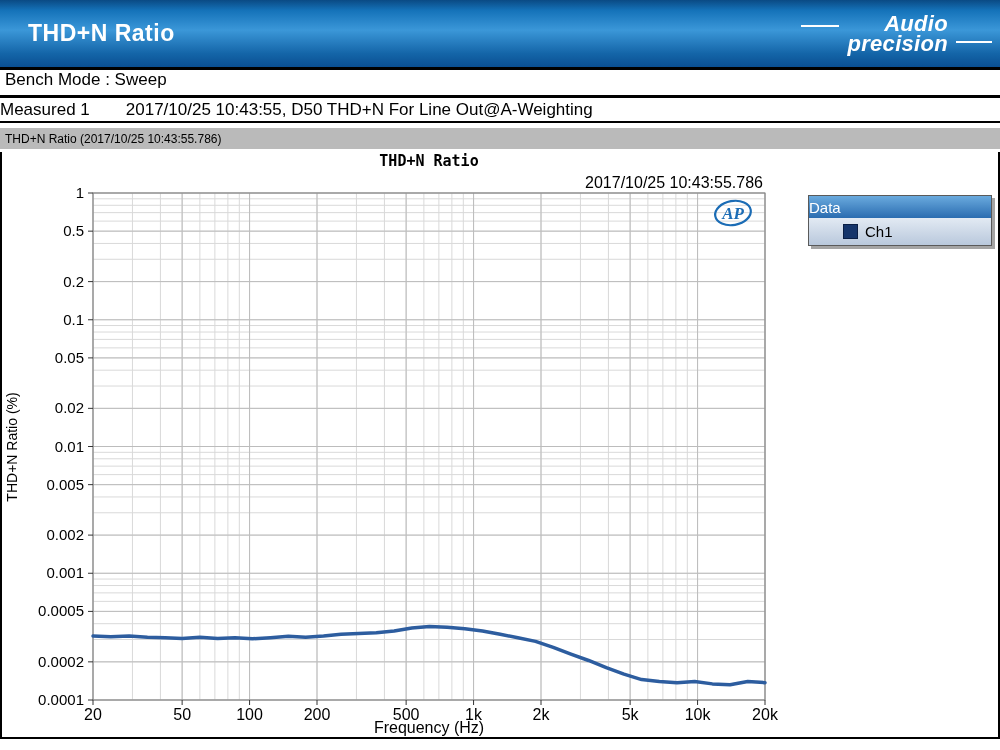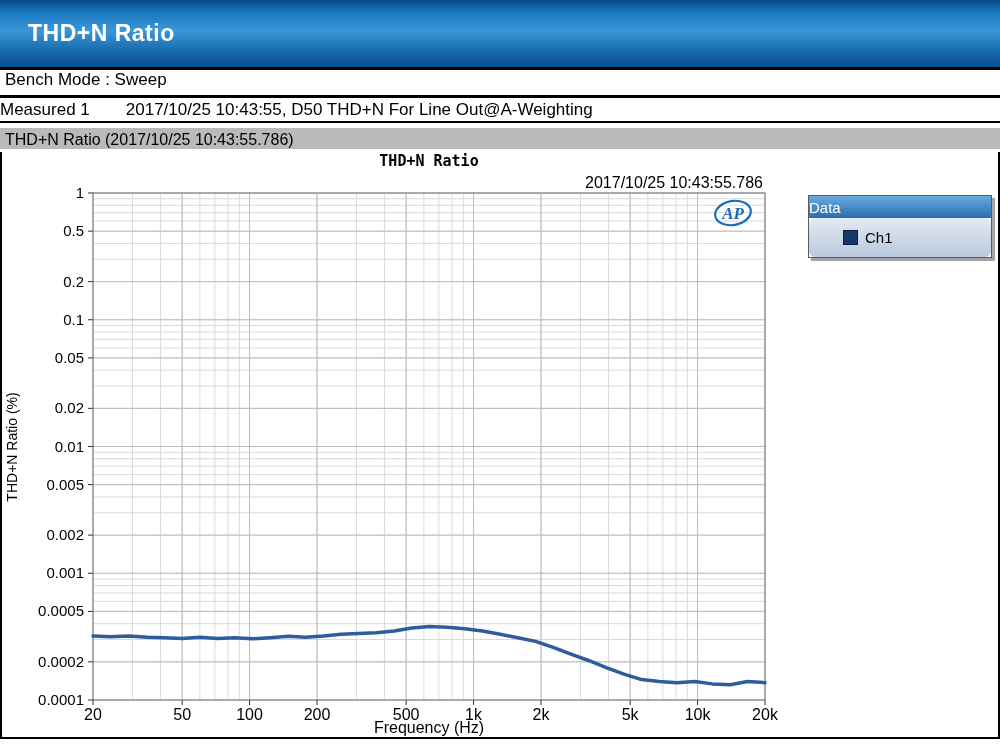--- a/index.html
+++ b/index.html
@@ -17,49 +17,53 @@
   }
   .app-title{color:#fff;font-size:23px;font-weight:bold;letter-spacing:.5px;}
   .ap-logo{color:#fff;font-style:italic;font-weight:bold;text-align:right;margin-right:52px;line-height:.9;font-size:22px;letter-spacing:.3px;}
   .ap-logo .l1{position:relative;}
   .ap-logo .l1::before{content:"";position:absolute;left:-46px;top:58%;width:38px;height:2px;background:#fff;}
   .ap-logo .l2{position:relative;}
   .ap-logo .l2::after{content:"";position:absolute;right:-44px;top:40%;width:36px;height:2px;background:#fff;}
   
   .row-bench{height:25px;border-bottom:3px solid #000;display:flex;align-items:flex-start;padding-left:5px;font-size:17px;background:#fff;}
   .row-measured{height:23px;border-bottom:2px solid #000;display:flex;align-items:center;padding-left:0;font-size:17px;gap:36px;background:#fff;}
-  .section-bar{margin-top:5px;height:21px;background:#bababa;display:flex;align-items:flex-end;padding-left:5px;font-size:16px;}
+  .section-bar{margin-top:5px;height:21px;background:#bababa;display:flex;align-items:center;padding-left:5px;font-size:12px;}
   
   .chart-panel{
     margin-top:3px;height:585px;position:relative;background:#fff;
     border:2px solid #000;border-top:none;
   }
   #plot-svg{position:absolute;left:0;top:0;}
   
   .legend{
     position:absolute;top:43px;right:6px;width:182px;
     border:1px solid #5a5a5a;box-shadow:3px 3px 0 rgba(90,90,90,.55);
     background:#fff;
   }
   .legend-header{
     height:22px;background:linear-gradient(180deg,#6aaade 0%,#2a6cb0 100%);
     color:#fff;font-weight:normal;font-size:15px;
     display:flex;align-items:center;justify-content:flex-start;
   }
   .legend-body{
-    height:39px;background:linear-gradient(180deg,#e2eaf3 0%,#b9c8dc 100%);
-    display:flex;align-items:center;padding-left:34px;font-size:15px;gap:7px;border-radius:6px;
+    height:27px;background:linear-gradient(180deg,#e2eaf3 0%,#b9c8dc 100%);
+    display:flex;align-items:center;padding-left:34px;font-size:15px;gap:7px;
   }
   .legend-swatch{width:13px;height:13px;border:1px solid #0a1f45;background:#15356b;}
 </style>
 </head>
 <body>
 
 <div class="app-header">
   <div class="app-title">THD+N Ratio</div>
+  <div class="ap-logo">
+    <div class="l1">Audio</div>
+    <div class="l2">precision</div>
+  </div>
 </div>
 
 <div class="row-bench">
   <span>Bench Mode : Sweep</span>
 </div>
 
 <div class="row-measured">
   <span>Measured 1</span>
   <span>2017/10/25 10:43:55, D50 THD+N For Line Out@A-Weighting</span>
 </div>

